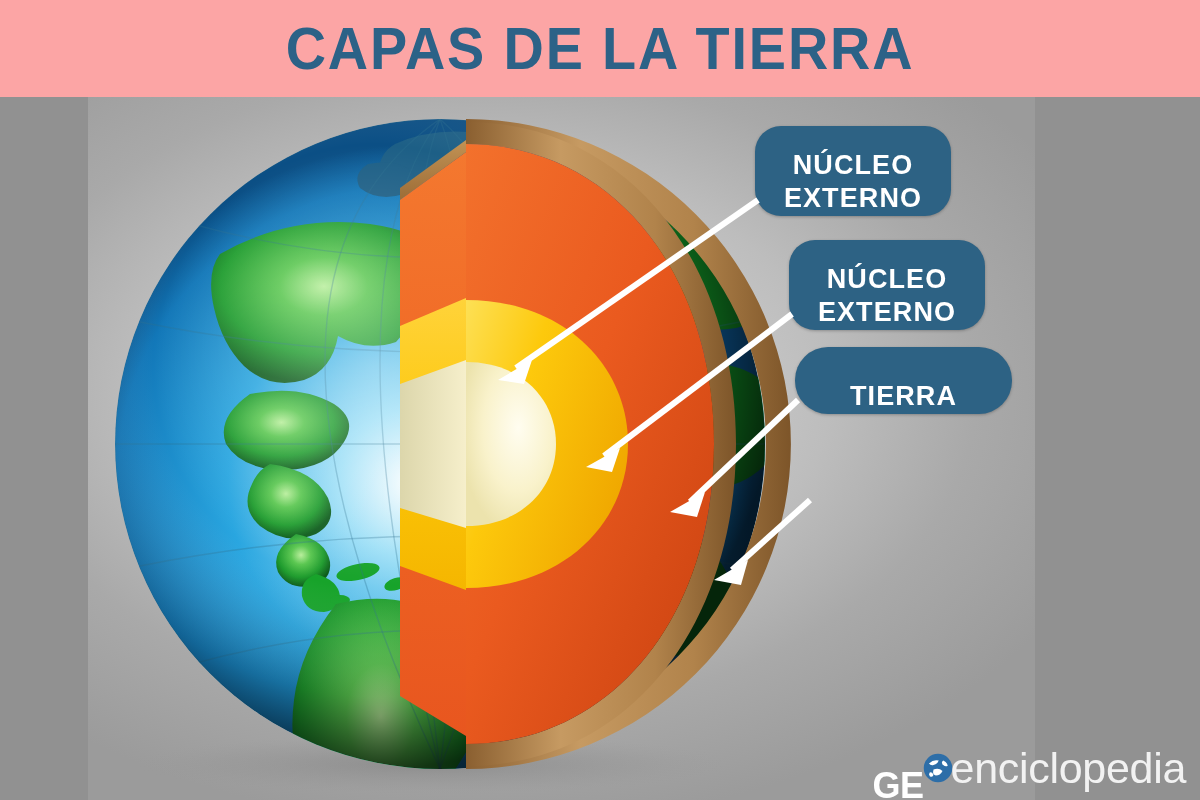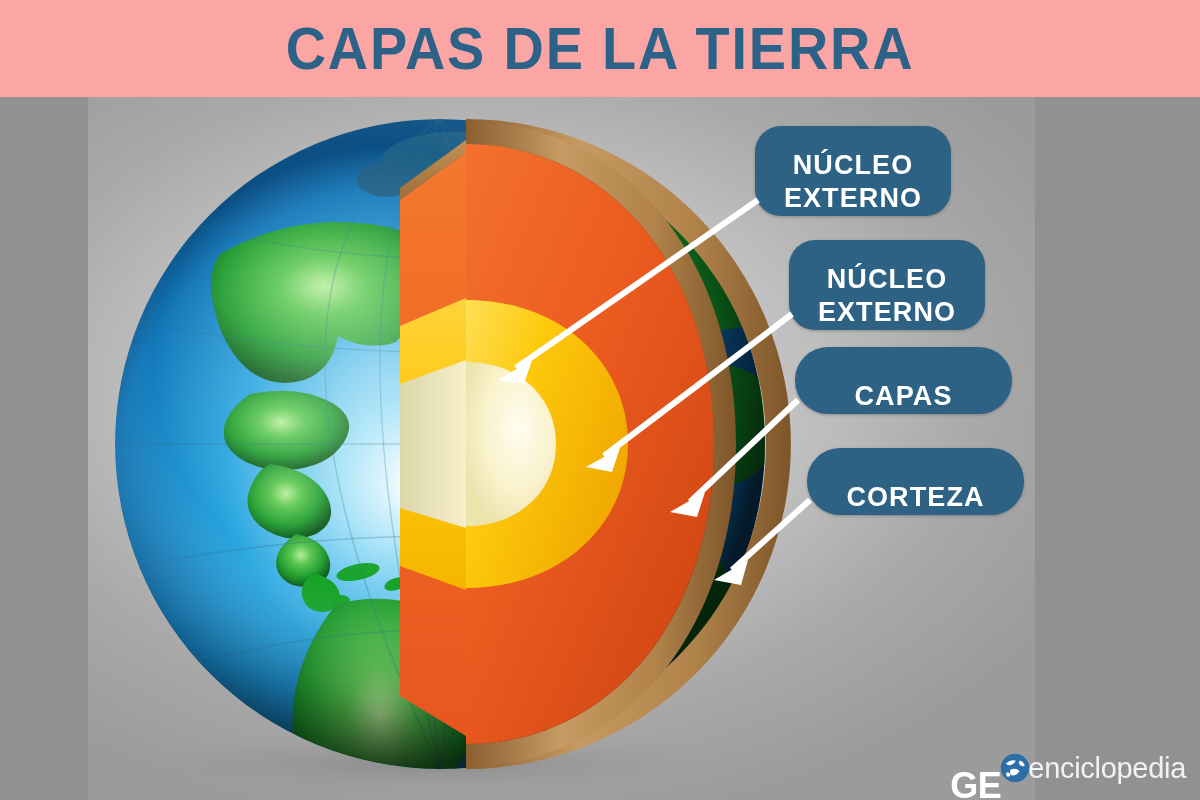--- a/index.html
+++ b/index.html
@@ -112,21 +112,21 @@
   #wm-ge {
     font-size: 36px;
     font-weight: 700;
     color: #ffffff;
     letter-spacing: -0.5px;
     line-height: 1;
     margin-top: 35px;
   }
   #wm-globe { display:block; width: 30px; height: 30px; margin: 0 0px 0 -1px; }
   #wm-word {
-    font-size: 29px;
+    font-size: 43px;
     font-weight: 300;
     color: #f2f2f2;
     letter-spacing: -0.3px;
     line-height: 1;
     margin-left: -2px;
   }
 </style>
 </head>
 <body>
 
@@ -351,26 +351,23 @@
   </div>
 
   <div class="pill" id="pill-nucleo-externo">
     <span>
       <span>NÚCLEO</span><br>
       <span>EXTERNO</span>
     </span>
   </div>
 
   <div class="pill" id="pill-manto">
-    <span>CAPAS</span>
-  </div>
-
-  <div class="pill" id="pill-corteza">
-    <span>CORTEZA</span>
-  </div>
+    <span>TIERRA</span>
+  </div>
+
 
   <svg id="arrows" viewBox="0 0 1200 800" xmlns="http://www.w3.org/2000/svg">
     <g stroke="#ffffff" stroke-width="6" fill="none" stroke-linecap="butt">
       <line x1="758" y1="200" x2="516" y2="368"></line>
       <line x1="792" y1="314" x2="604" y2="456"></line>
       <line x1="798" y1="400" x2="690" y2="502"></line>
       <line x1="810" y1="500" x2="732" y2="570"></line>
     </g>
     <g fill="#ffffff">
       <path d="M498 380 L532 360 L524 384 Z"></path>

